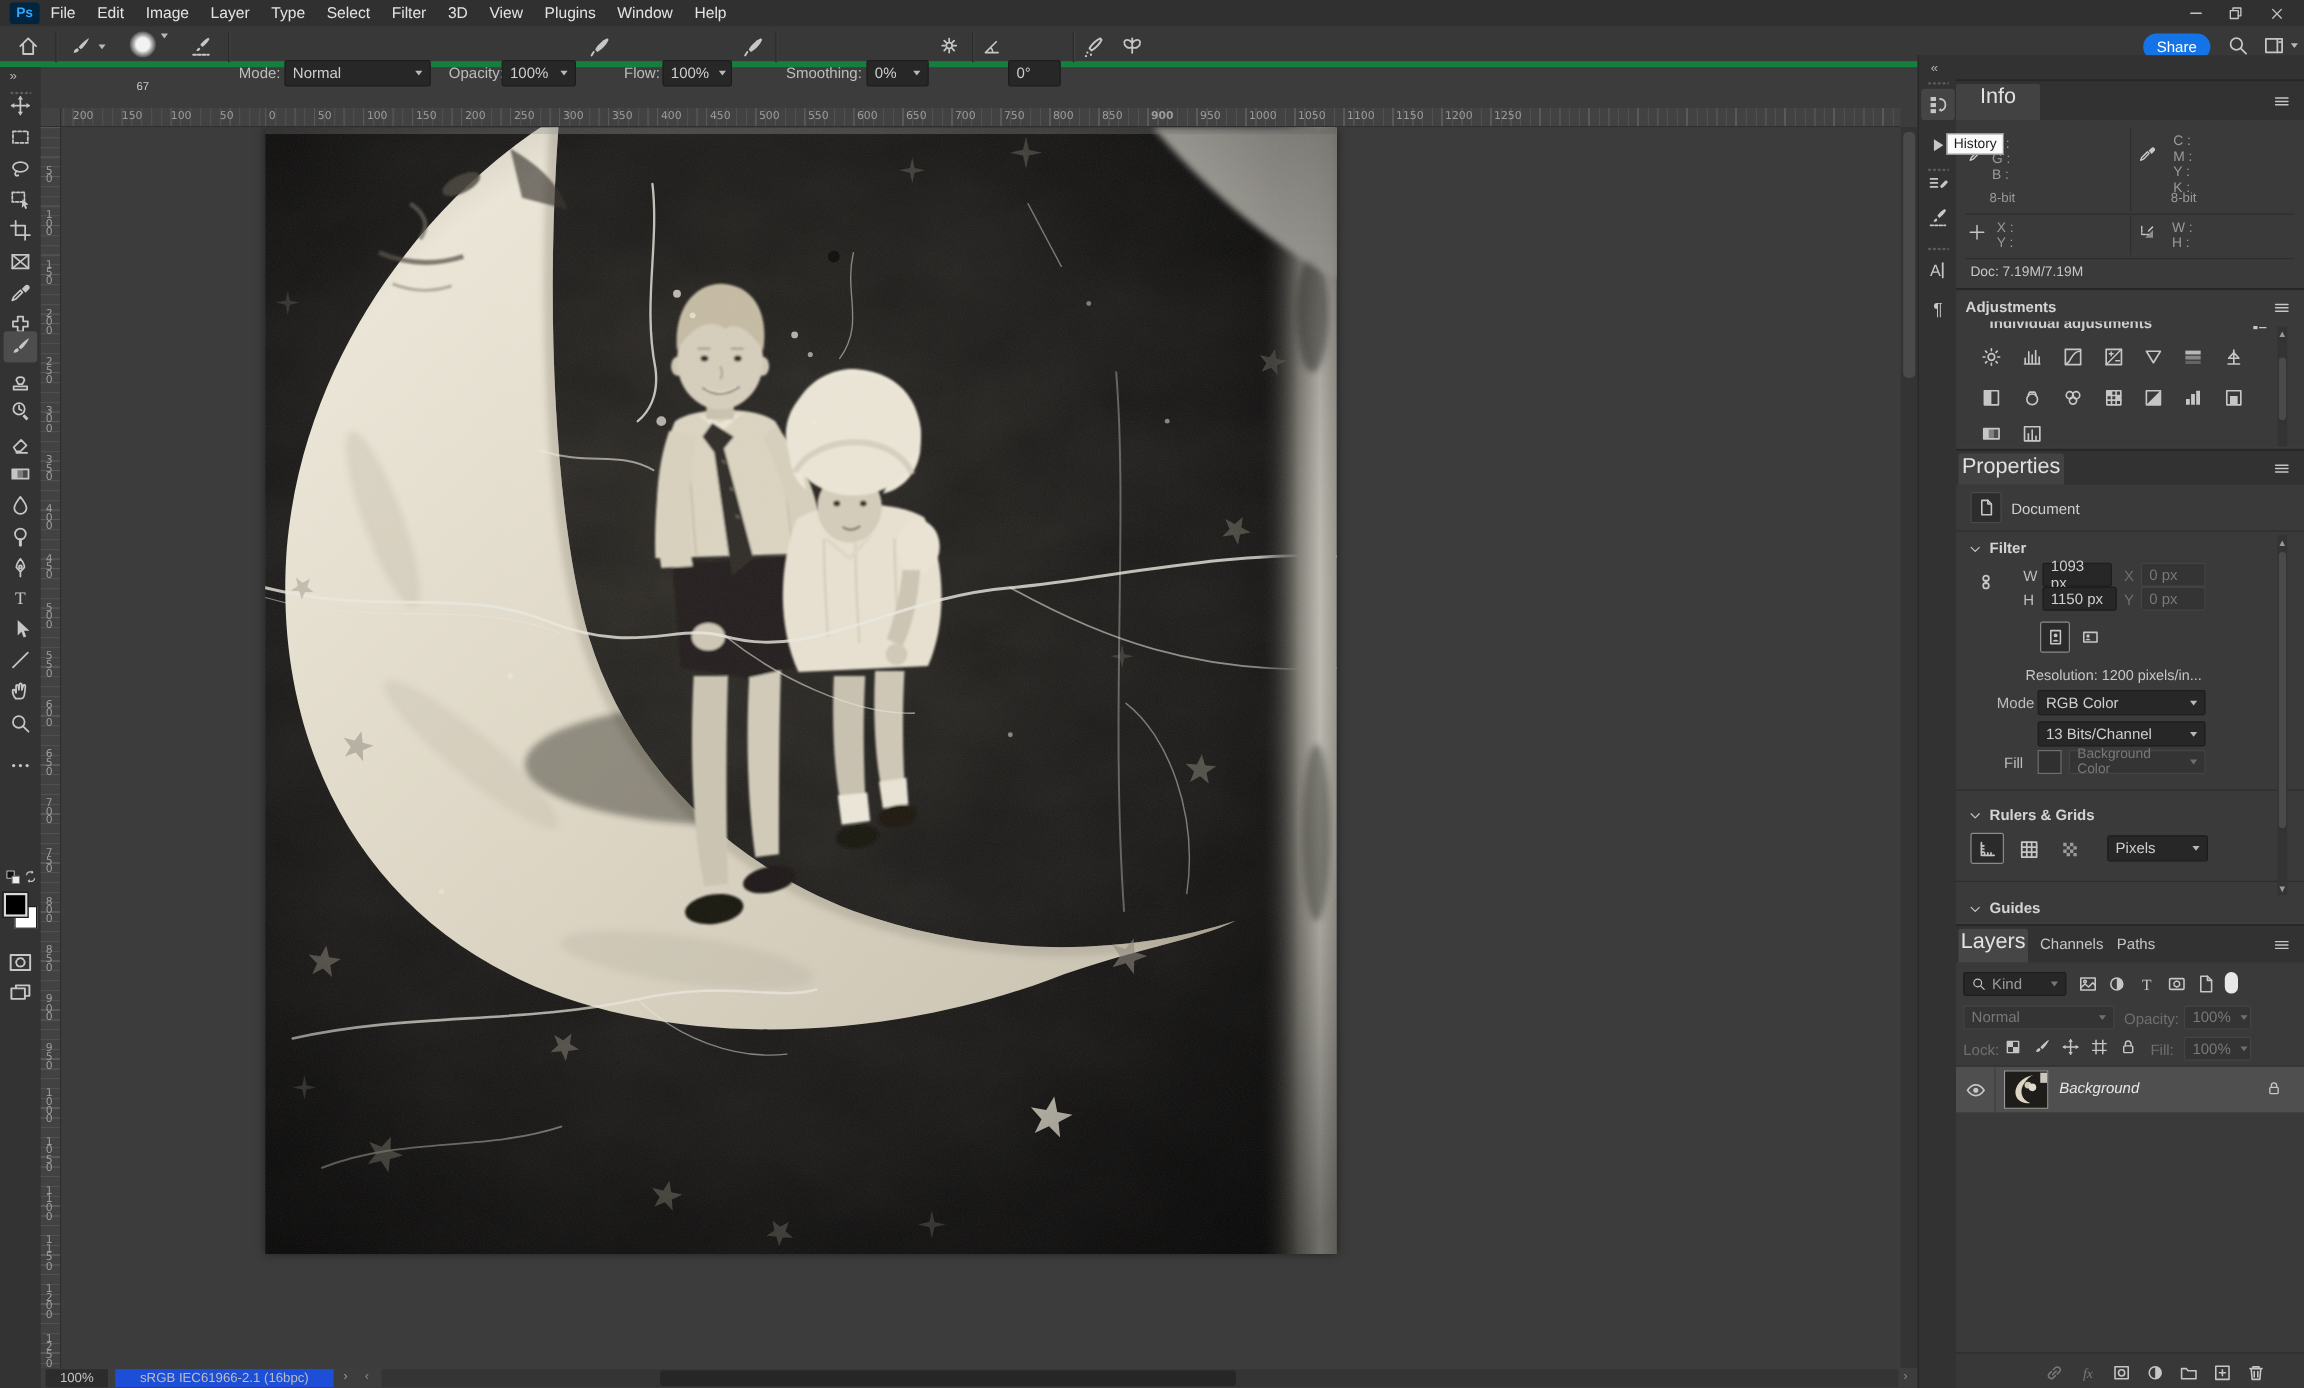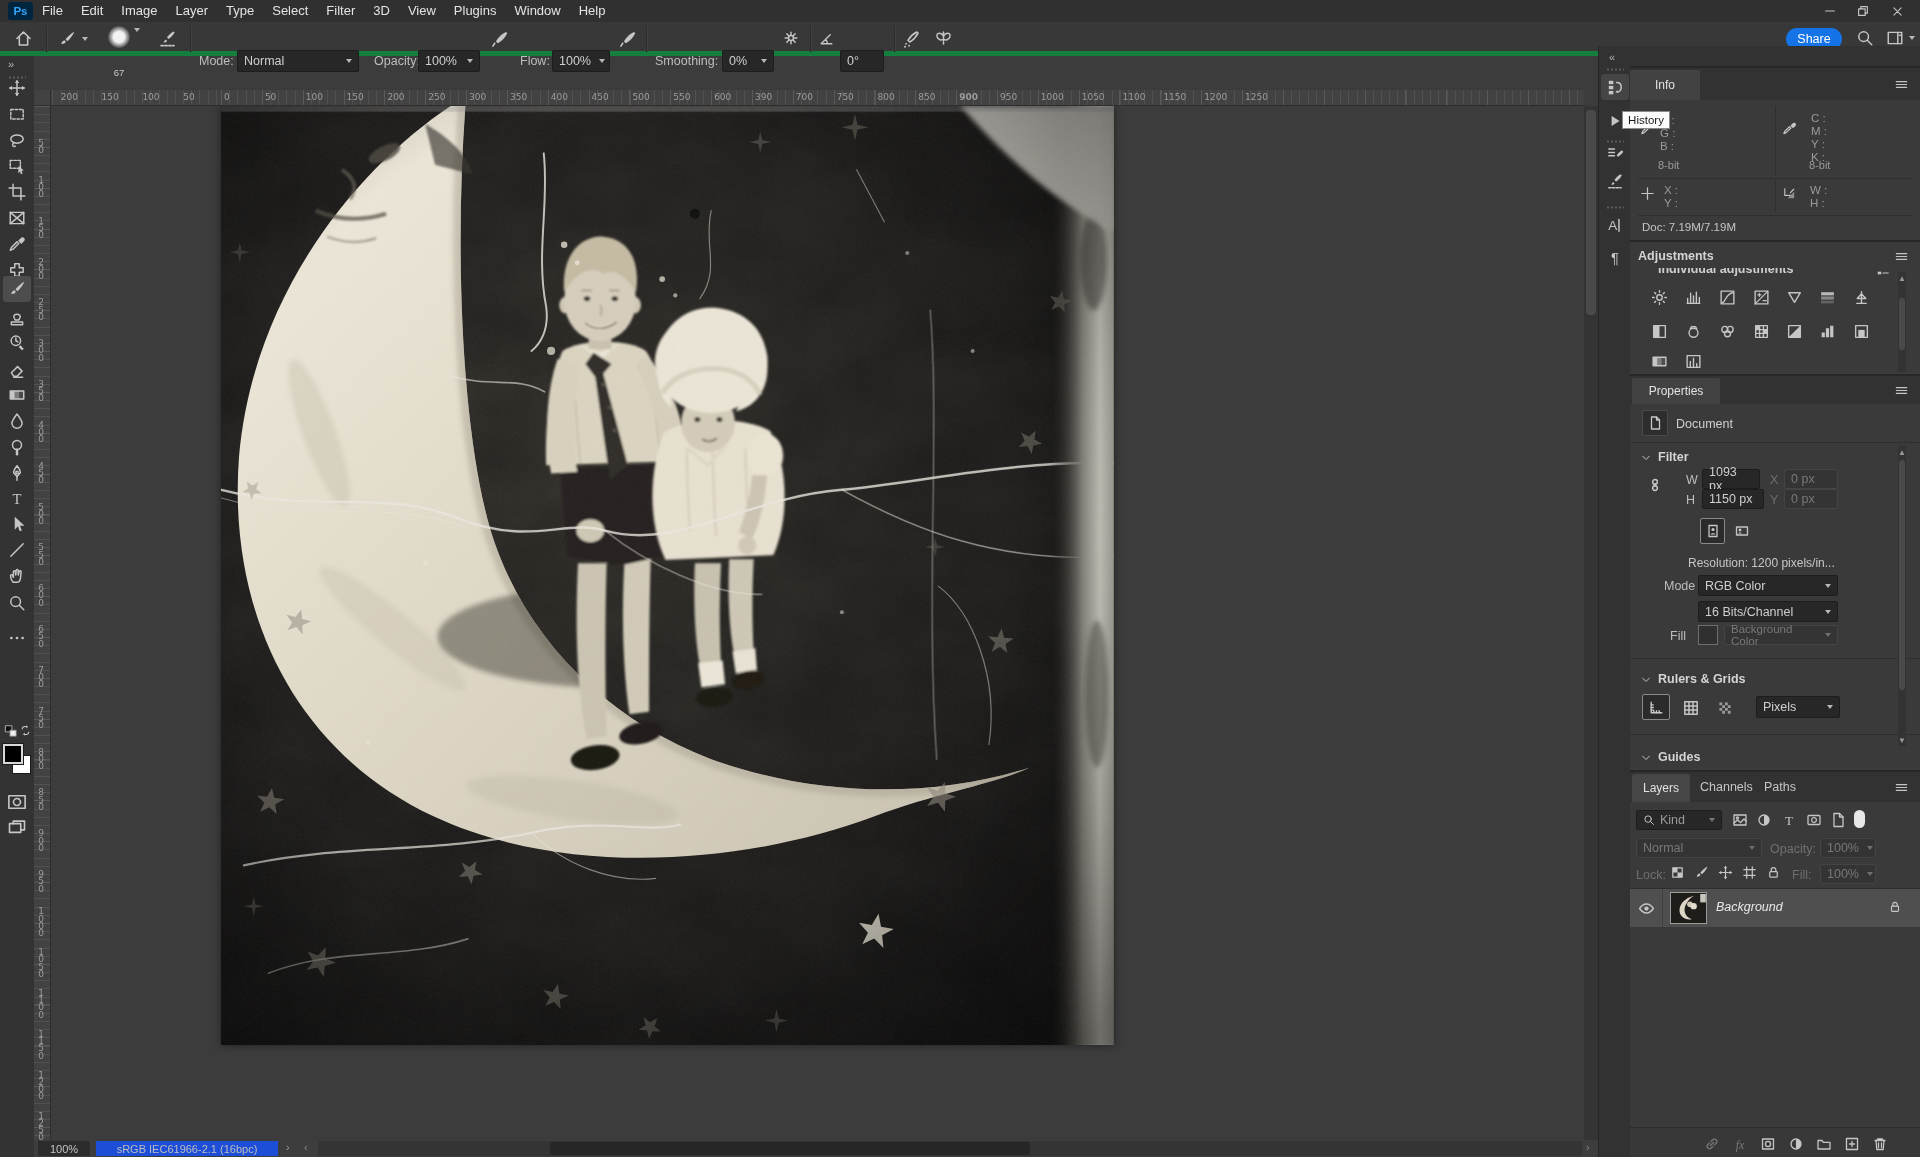--- a/index.html
+++ b/index.html
@@ -8,21 +8,21 @@
 .abs{position:absolute}
 .ic{display:block}
 .fld{position:absolute;background:#272727;border:1px solid #1d1d1d;border-radius:2px;color:#cfcfcf;display:flex;align-items:center;padding:0 6px;font-size:12.5px;gap:4px}
 .fld .grow{flex:1}
 .fld.dis{background:#343434;border-color:#444;color:#787878}
 .lbl{position:absolute;font-size:12.5px;color:#bdbdbd;white-space:nowrap}
 .dim{color:#9a9a9a}.dis2{color:#6f6f6f}
 .sep{position:absolute;width:1px;background:#2c2c2c;box-shadow:1px 0 0 #424242}
 .hdr{font-weight:bold;color:#d4d4d4;font-size:12.5px}
 .panel{position:absolute;left:1630px;width:290px;background:#3a3a3a;border-top:2px solid #272727}
-.ptab{position:absolute;background:#424242;display:flex;align-items:center;justify-content:center;font-size:12px;color:#e2e2e2;border-radius:2px 2px 0 0}
+.ptab{position:absolute;background:#424242;display:flex;justify-content:center;font-size:18px;color:#e2e2e2;border-radius:2px 2px 0 0}
 .rl{position:absolute;font-size:9px;color:#9c9c9c;font-family:"DejaVu Sans",sans-serif}
 .tool{position:absolute;left:5px;width:24px;height:24px;display:flex;align-items:center;justify-content:center}
 .menu-item{display:inline-block;padding:0 9px;line-height:22px;font-size:13px;color:#e3e3e3}
 .dots3{position:absolute;height:3px;width:18px;background-image:radial-gradient(circle,#5e5e5e 1px,transparent 1.2px);background-size:4px 3px}
 .chevb{width:0;height:0;border-left:3.5px solid transparent;border-right:3.5px solid transparent;border-top:4.5px solid #b8b8b8}
 .thumbline{position:absolute;background:#4a4a4a;border-radius:4px}
 </style>
 </head>
 <body>
 
@@ -315,21 +315,21 @@
       <span class="rl" style="left: 295.58px; top: 2px;">150</span>
       <span class="rl" style="left: 336.42px; top: 2px;">200</span>
       <span class="rl" style="left: 377.26px; top: 2px;">250</span>
       <span class="rl" style="left: 418.1px; top: 2px;">300</span>
       <span class="rl" style="left: 458.94px; top: 2px;">350</span>
       <span class="rl" style="left: 499.78px; top: 2px;">400</span>
       <span class="rl" style="left: 540.62px; top: 2px;">450</span>
       <span class="rl" style="left: 581.46px; top: 2px;">500</span>
       <span class="rl" style="left: 622.3px; top: 2px;">550</span>
       <span class="rl" style="left: 663.14px; top: 2px;">600</span>
-      <span class="rl" style="left: 703.98px; top: 2px;">390</span>
+      <span class="rl" style="left: 703.98px; top: 2px;">650</span>
       <span class="rl" style="left: 744.82px; top: 2px;">700</span>
       <span class="rl" style="left: 785.66px; top: 2px;">750</span>
       <span class="rl" style="left: 826.5px; top: 2px;">800</span>
       <span class="rl" style="left: 867.34px; top: 2px;">850</span>
       <span class="rl" style="left: 908.18px; top: 2px; font-weight: bold;">900</span>
       <span class="rl" style="left: 949.02px; top: 2px;">950</span>
       <span class="rl" style="left: 989.86px; top: 2px;">1000</span>
       <span class="rl" style="left: 1030.7px; top: 2px;">1050</span>
       <span class="rl" style="left: 1071.54px; top: 2px;">1100</span>
       <span class="rl" style="left: 1112.38px; top: 2px;">1150</span>
@@ -884,21 +884,21 @@
         </span>
       </div>
     <div class="lbl" style="left:58px;top:180px;font-size:12px;color:#c6c6c6">Resolution:  1200  pixels/in...</div>
     <div class="lbl" style="left:34px;top:203px">Mode</div>
     <div class="fld" style="left:68px;top:199px;width:140px;height:21px">
         <span>RGB Color</span>
         <span class="grow"></span>
         <span class="chevb"></span>
       </div>
     <div class="fld" style="left:68px;top:225px;width:140px;height:21px">
-        <span>16 Bits/Channel</span>
+        <span>13 Bits/Channel</span>
         <span class="grow"></span>
         <span class="chevb"></span>
       </div>
     <div class="lbl" style="left:40px;top:253px">Fill</div>
     <div class="abs" style="left:68px;top:249px;width:20px;height:20px;background:#303030;border:1px solid #6e6e6e"></div>
     <div class="fld dis" style="left:94px;top:249px;width:114px;height:20px;font-size:11.5px">
         <span>Background Color</span>
         <span class="grow"></span>
         <span class="chevb" style="border-top-color:#6f6f6f"></span>
       </div>

